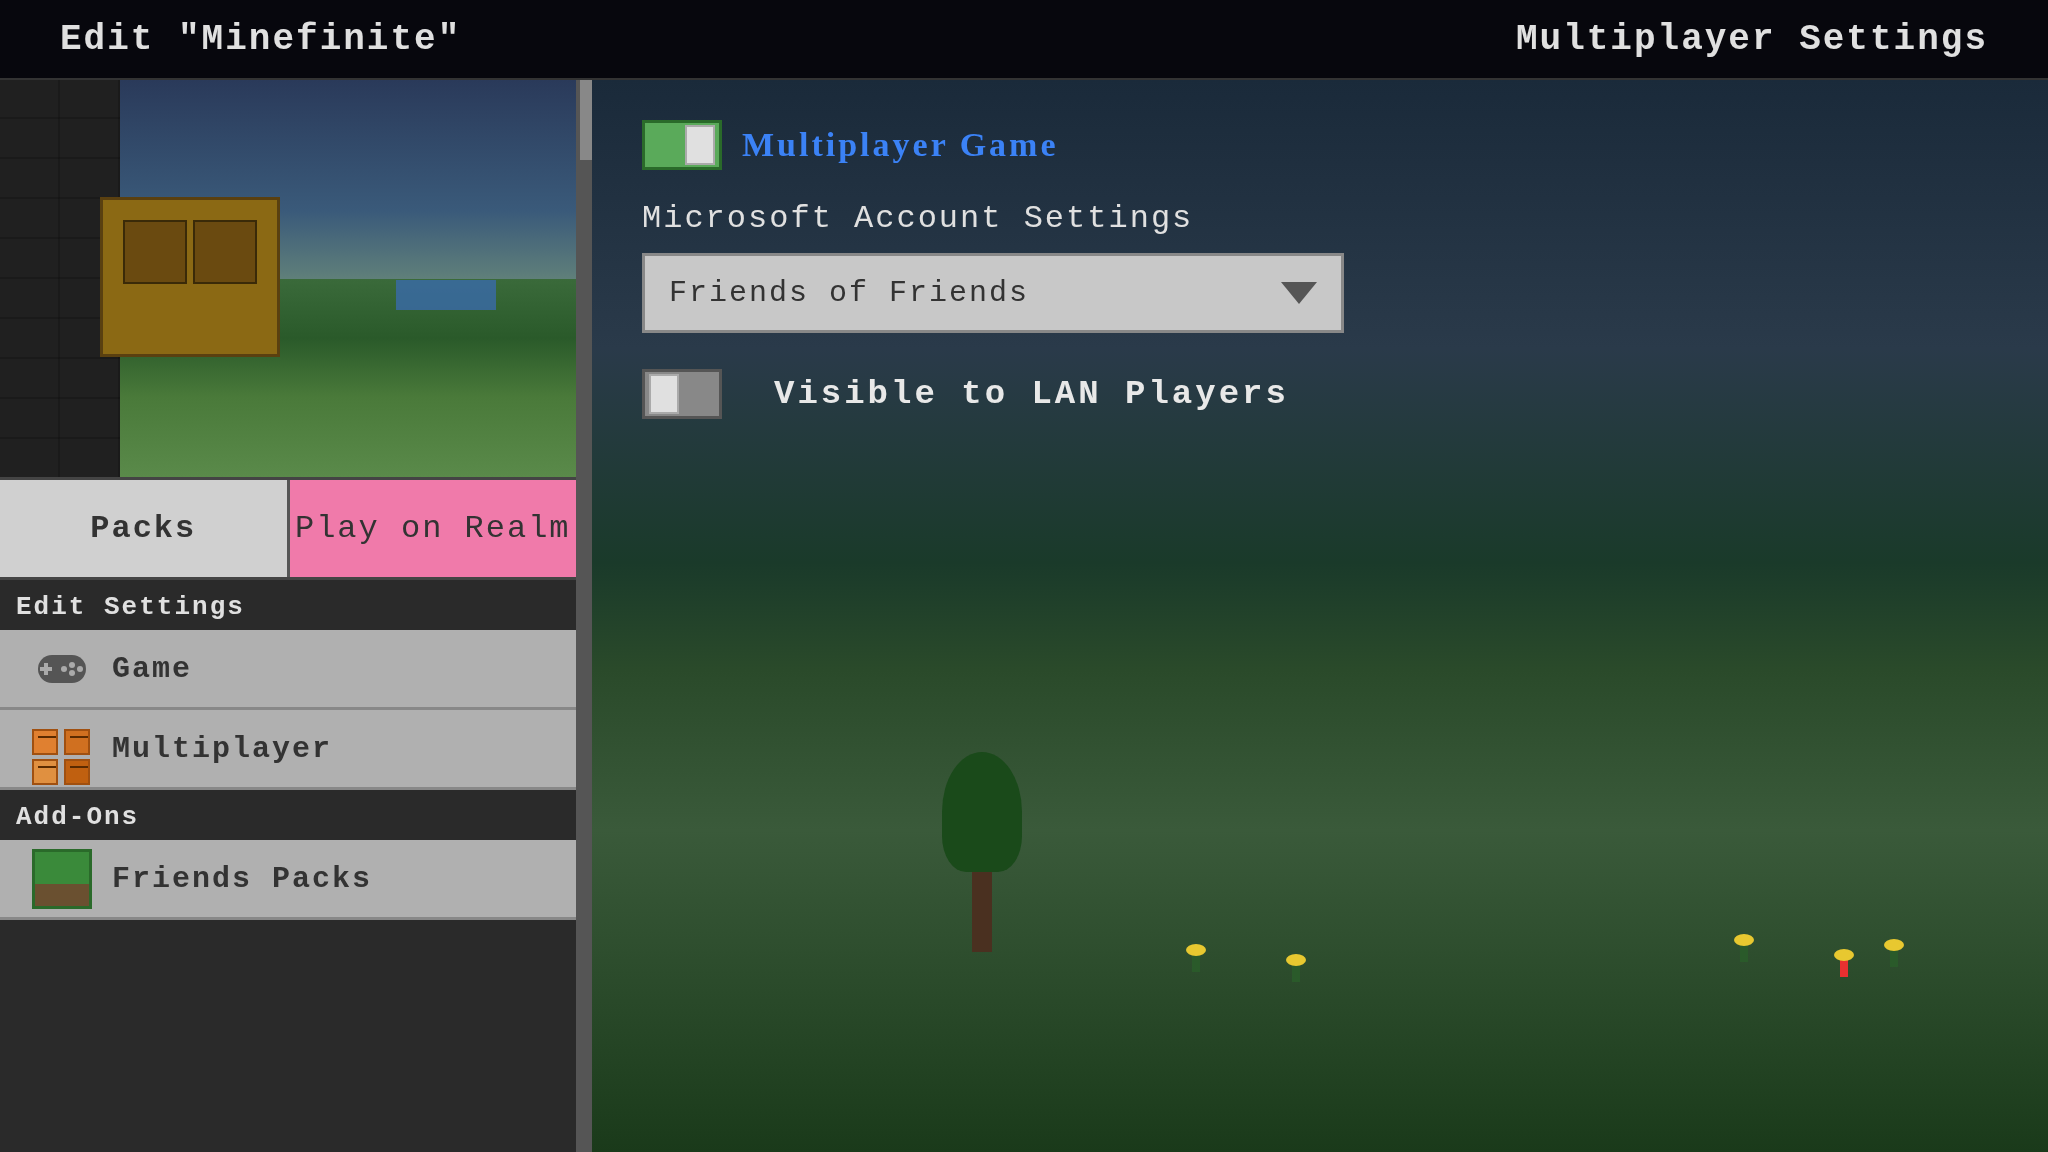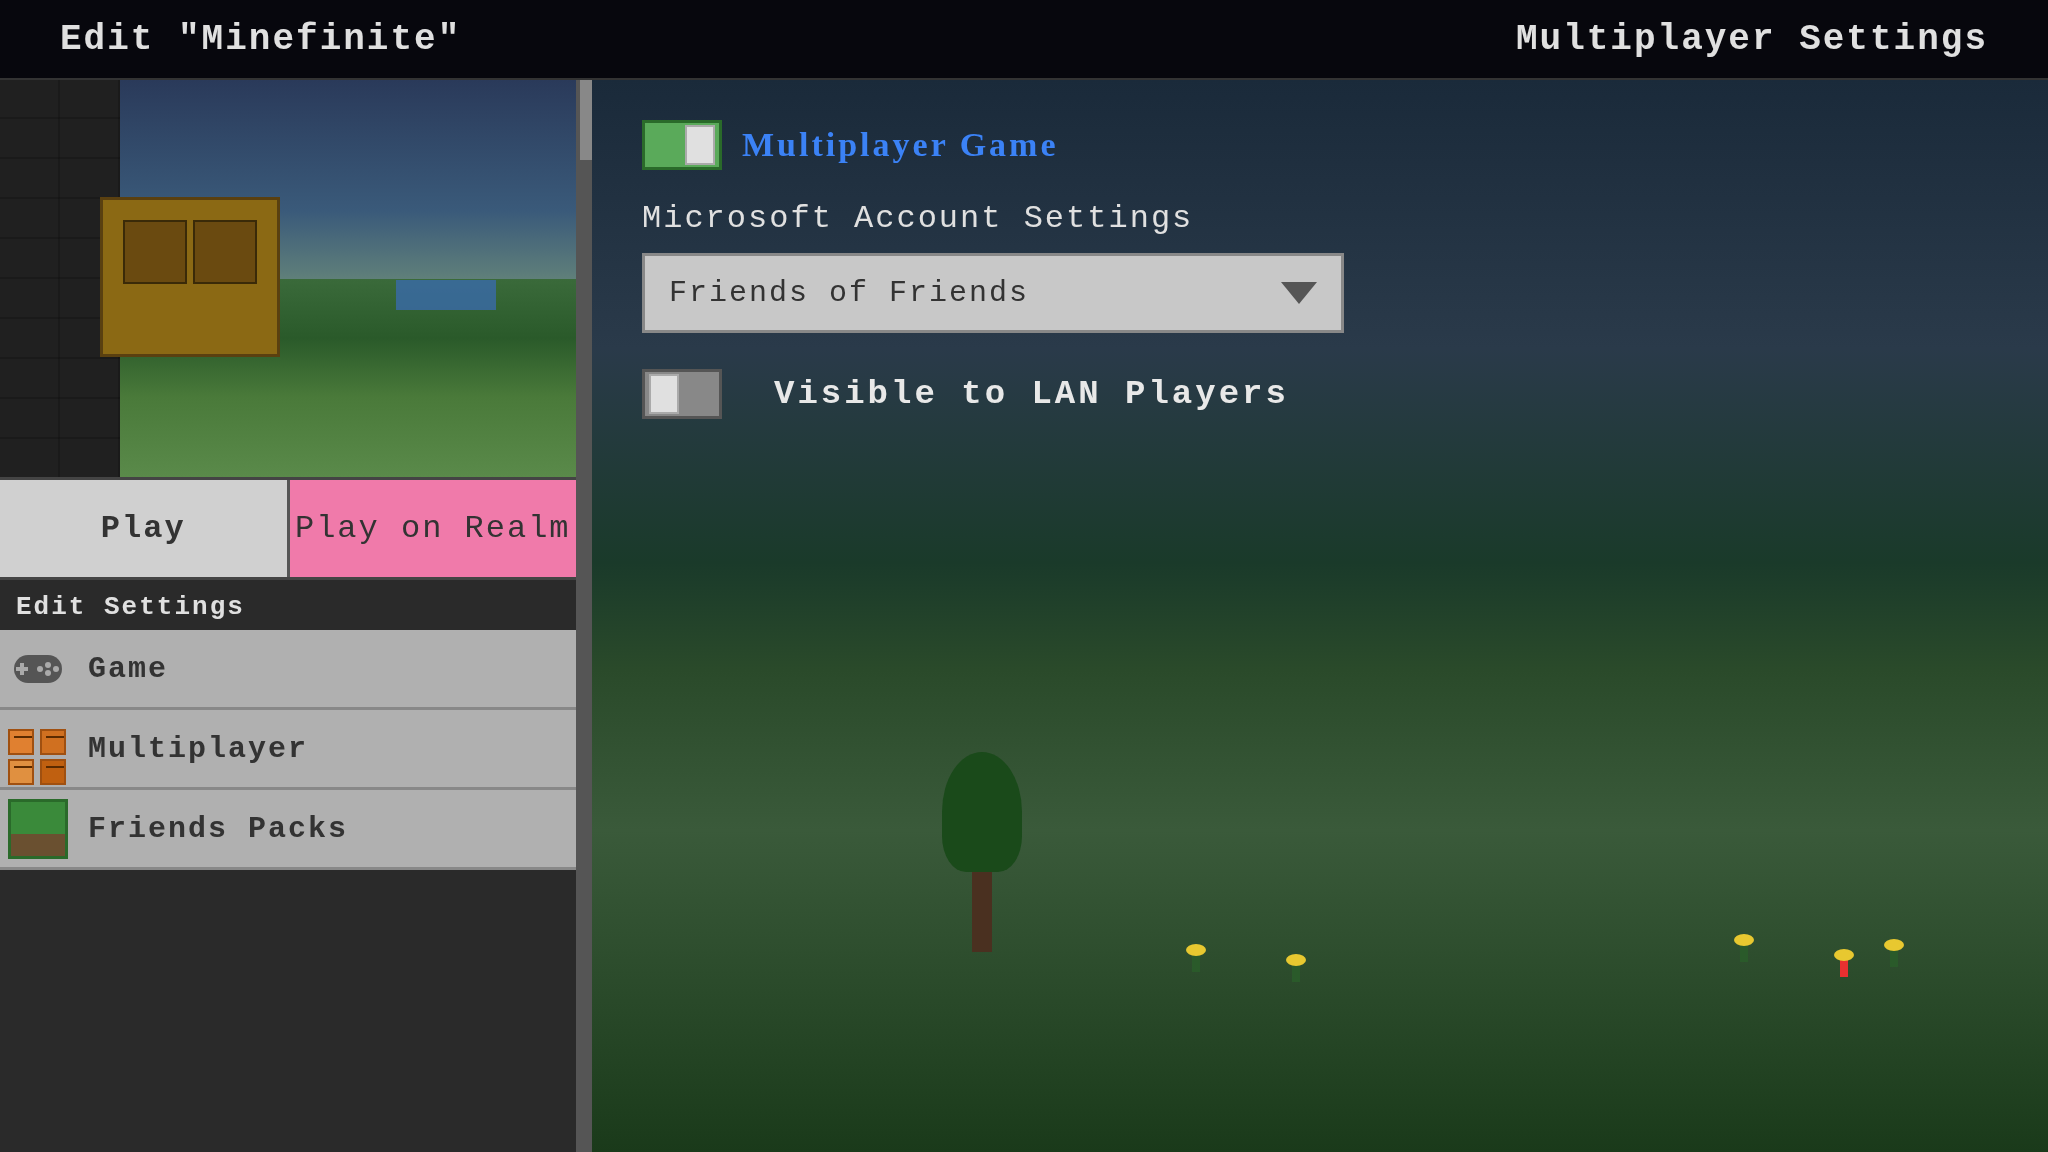--- a/index.html
+++ b/index.html
@@ -201,21 +201,21 @@
       letter-spacing: 2px;
       font-weight: bold;
       padding: 12px 16px 8px 16px;
     }
 
     .settings-item {
       display: flex;
       align-items: center;
       background: #b0b0b0;
       border-bottom: 3px solid #888;
-      padding: 10px 8px;
+      padding: 10px 32px;
       cursor: pointer;
       height: 80px;
     }
 
     .settings-icon {
       width: 60px;
       height: 60px;
       margin-right: 20px;
       display: flex;
       align-items: center;
@@ -498,21 +498,21 @@
       <div class="mc-scene">
         <div class="mc-sky"></div>
         <div class="mc-ground"></div>
         <div class="mc-wall"></div>
         <div class="mc-block"></div>
         <div class="mc-water"></div>
       </div>
     </div>
 
     <div id="button-row">
-      <button id="play-button">Play</button>
+      <button id="play-button">Packs</button>
       <button id="play-realm-button">Play on Realm</button>
     </div>
 
     <div id="edit-settings-section">
       <div class="section-title">Edit Settings</div>
 
       <div class="settings-item">
         <div class="settings-icon">
           <svg width="56" height="44" viewBox="0 0 56 44" fill="none">
             <rect x="4" y="8" width="48" height="28" rx="14" fill="#555"></rect>
@@ -534,20 +534,21 @@
             <div class="mp-face" style="background:#d07020;"></div>
             <div class="mp-face" style="background:#e09040;"></div>
             <div class="mp-face" style="background:#c06010;"></div>
           </div>
         </div>
         <span class="settings-label">Multiplayer</span>
       </div>
     </div>
 
     <div id="addons-section">
+      <div class="section-title">Add-Ons</div>
 
       <div class="settings-item">
         <div class="settings-icon">
           <div class="rp-icon"></div>
         </div>
         <span class="settings-label">Friends Packs</span>
       </div>
     </div>
 
   </div>

